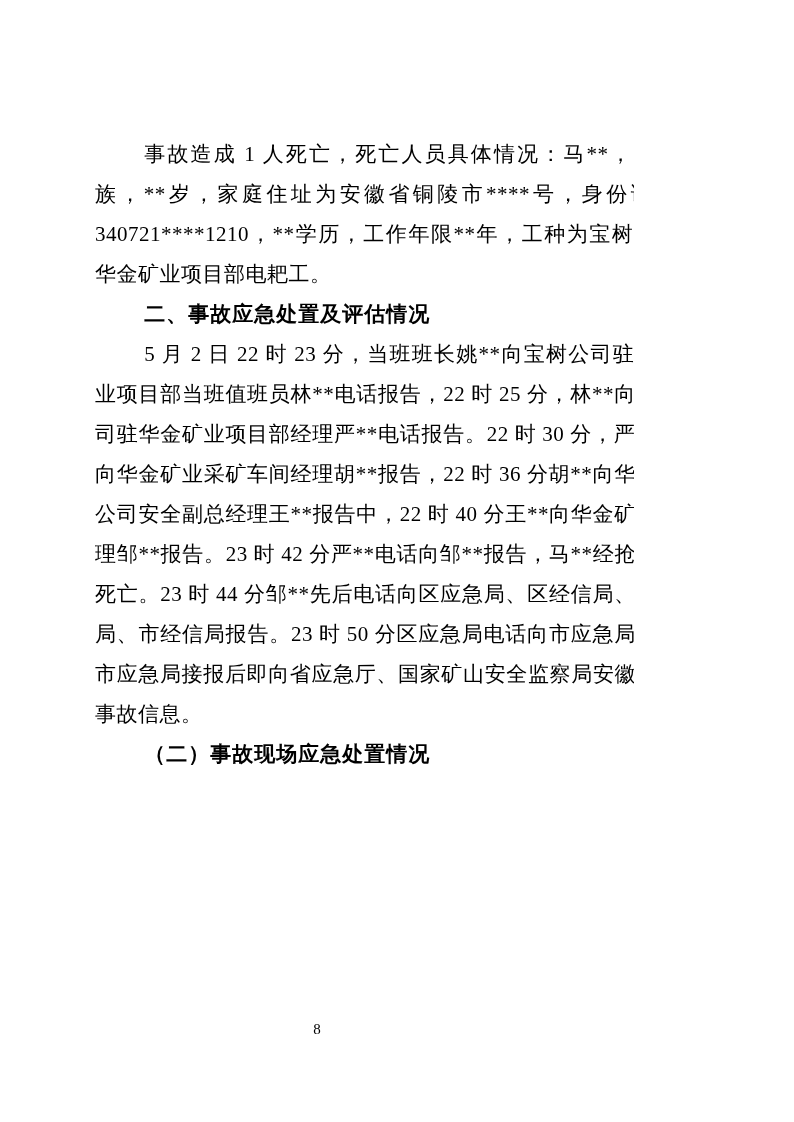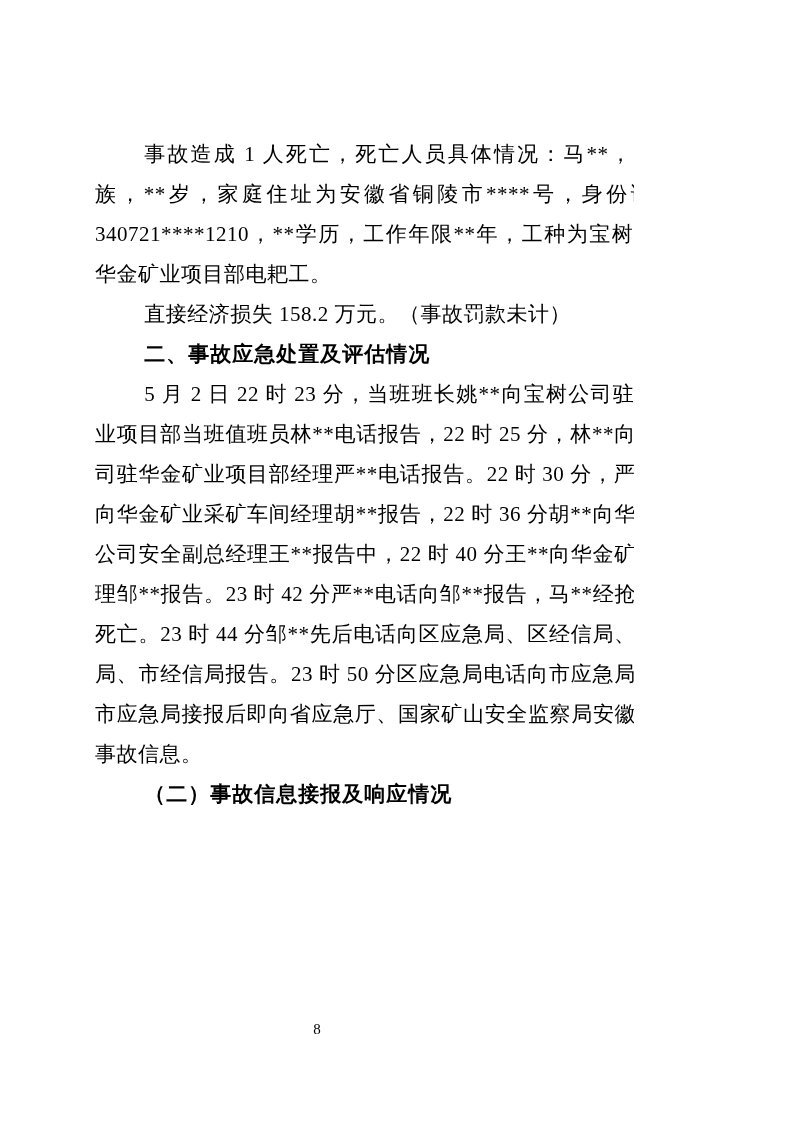--- a/index.html
+++ b/index.html
@@ -52,19 +52,18 @@
     font-family: "Liberation Serif", "DejaVu Serif", serif;
     color: #000000;
   }
 </style>
 </head>
 <body>
 
 <div class="page">
   <div class="content">
     <p class="para">事故造成 1 人死亡，死亡人员具体情况：马**，男，汉族，**岁，家庭住址为安徽省铜陵市****号，身份证号为 340721****1210，**学历，工作年限**年，工种为宝树公司驻华金矿业项目部电耙工。</p>
-    <p class="para">直接经济损失 158.2 万元。（事故罚款未计）</p>
     <p class="para heading-section">二、事故应急处置及评估情况</p>
     <p class="para">5 月 2 日 22 时 23 分，当班班长姚**向宝树公司驻华金矿业项目部当班值班员林**电话报告，22 时 25 分，林**向宝树公司驻华金矿业项目部经理严**电话报告。22 时 30 分，严**电话向华金矿业采矿车间经理胡**报告，22 时 36 分胡**向华金矿业公司安全副总经理王**报告中，22 时 40 分王**向华金矿业总经理邹**报告。23 时 42 分严**电话向邹**报告，马**经抢救无效死亡。23 时 44 分邹**先后电话向区应急局、区经信局、市应急局、市经信局报告。23 时 50 分区应急局电话向市应急局报告，市应急局接报后即向省应急厅、国家矿山安全监察局安徽局报告事故信息。</p>
-    <p class="para heading-sub">（二）事故信息接报及响应情况</p>
+    <p class="para heading-sub">（二）事故现场应急处置情况</p>
   </div>
   <div class="page-number">8</div>
 </div>
 
 </body></html>

